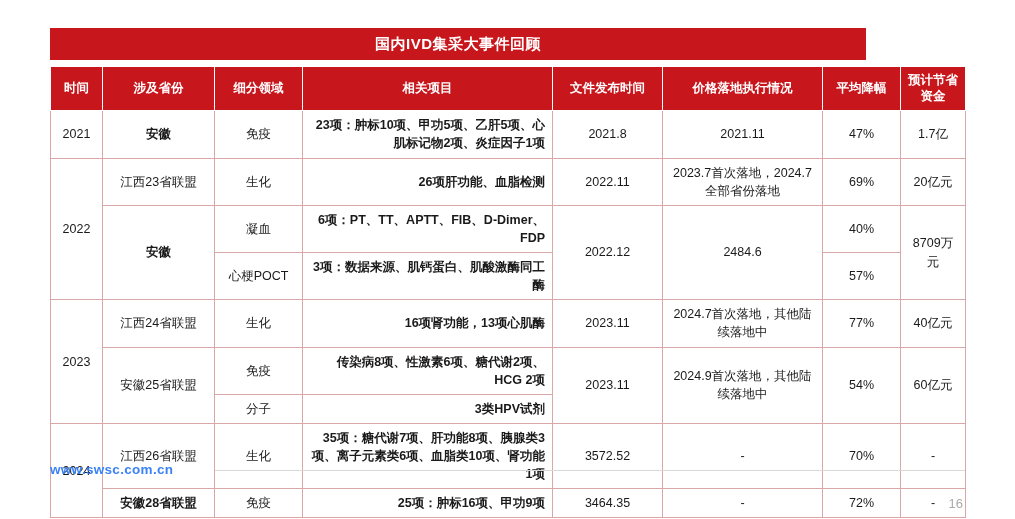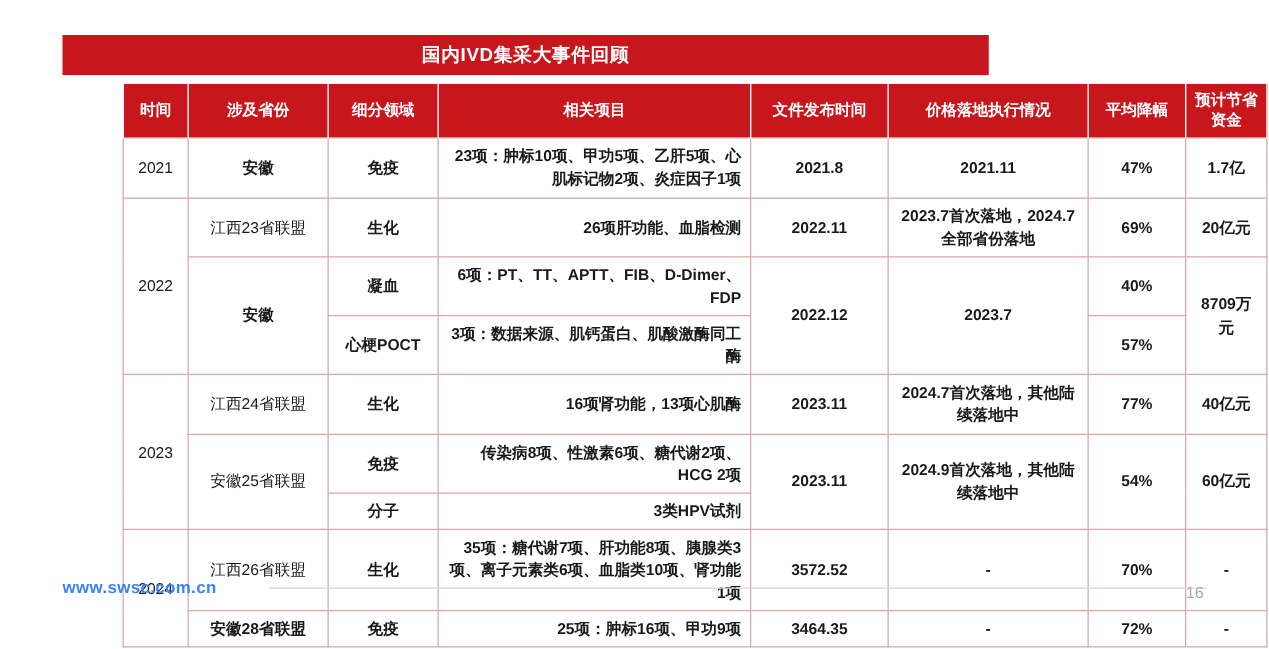--- a/index.html
+++ b/index.html
@@ -11,40 +11,39 @@
   }
   .slide {
     position: relative;
     width: 1015px; height: 519px;
     background: #ffffff;
     overflow: hidden;
   }
   .title-bar {
     position: absolute;
     left: 50px; top: 28px;
-    width: 741px; height: 32px;
+    width: 816px; height: 32px;
     background: #c8161d;
     color: #ffffff;
     font-size: 15px;
     font-weight: bold;
     display: flex;
     align-items: center;
     justify-content: center;
     letter-spacing: 0.5px;
   }
   .table-wrap {
     position: absolute;
     left: 50px; top: 66px;
     width: 915px;
   }
   table.main {
     border-collapse: collapse;
     width: 915px;
     table-layout: fixed;
-    margin-left: 48px;
   }
   table.main th {
     background: #c8161d;
     color: #ffffff;
     font-size: 12.5px;
     font-weight: bold;
     text-align: center;
     padding: 6px 3px;
     border: 1px solid #ffffff;
     line-height: 1.25;
@@ -52,21 +51,21 @@
     vertical-align: middle;
   }
   table.main td {
     border: 1px solid #d9a7a7;
     font-size: 12.5px;
     color: #1a1a1a;
     padding: 5px 7px;
     line-height: 1.45;
     vertical-align: middle;
   }
-  td.c { text-align: center; font-weight: bold; }
+  td.c { text-align: center; }
   td.l { text-align: right; font-weight: bold; }
   td.b { font-weight: bold; }
   td.red { color: #c8161d; font-weight: normal; }
   td.year { font-weight: normal; font-size: 13.5px; text-align: center; }
   .col-time { width: 52px; }
   .col-prov { width: 112px; }
   .col-field { width: 88px; }
   .col-proj { width: 250px; }
   .col-date { width: 110px; }
   .col-exec { width: 160px; }
@@ -90,21 +89,21 @@
   .footnote {
     position: absolute;
     left: 52px; top: 492px;
     font-size: 10.5px;
     color: #333333;
     font-style: italic;
     font-family: "Liberation Serif", serif;
   }
   .page-num {
     position: absolute;
-    right: 52px; top: 466px;
+    right: 52px; top: 496px;
     font-size: 13px;
     color: #aaaaaa;
   }
 </style>
 </head>
 <body>
 
 <div class="slide">
 
   <div class="title-bar">国内IVD集采大事件回顾</div>
@@ -155,21 +154,21 @@
           <td class="c">2023.7首次落地，2024.7全部省份落地</td>
           <td class="c">69%</td>
           <td class="c">20亿元</td>
         </tr>
 
         <tr>
           <td class="c b" rowspan="2">安徽</td>
           <td class="c">凝血</td>
           <td class="l">6项：PT、TT、APTT、FIB、D-Dimer、FDP</td>
           <td class="c" rowspan="2">2022.12</td>
-          <td class="c" rowspan="2">2023.7</td>
+          <td class="c" rowspan="2">2484.6</td>
           <td class="c">40%</td>
           <td class="c" rowspan="2">8709万元</td>
         </tr>
 
         <tr>
           <td class="c">心梗POCT</td>
           <td class="l">3项：数据来源、肌钙蛋白、肌酸激酶同工酶</td>
           <td class="c">57%</td>
         </tr>
 

